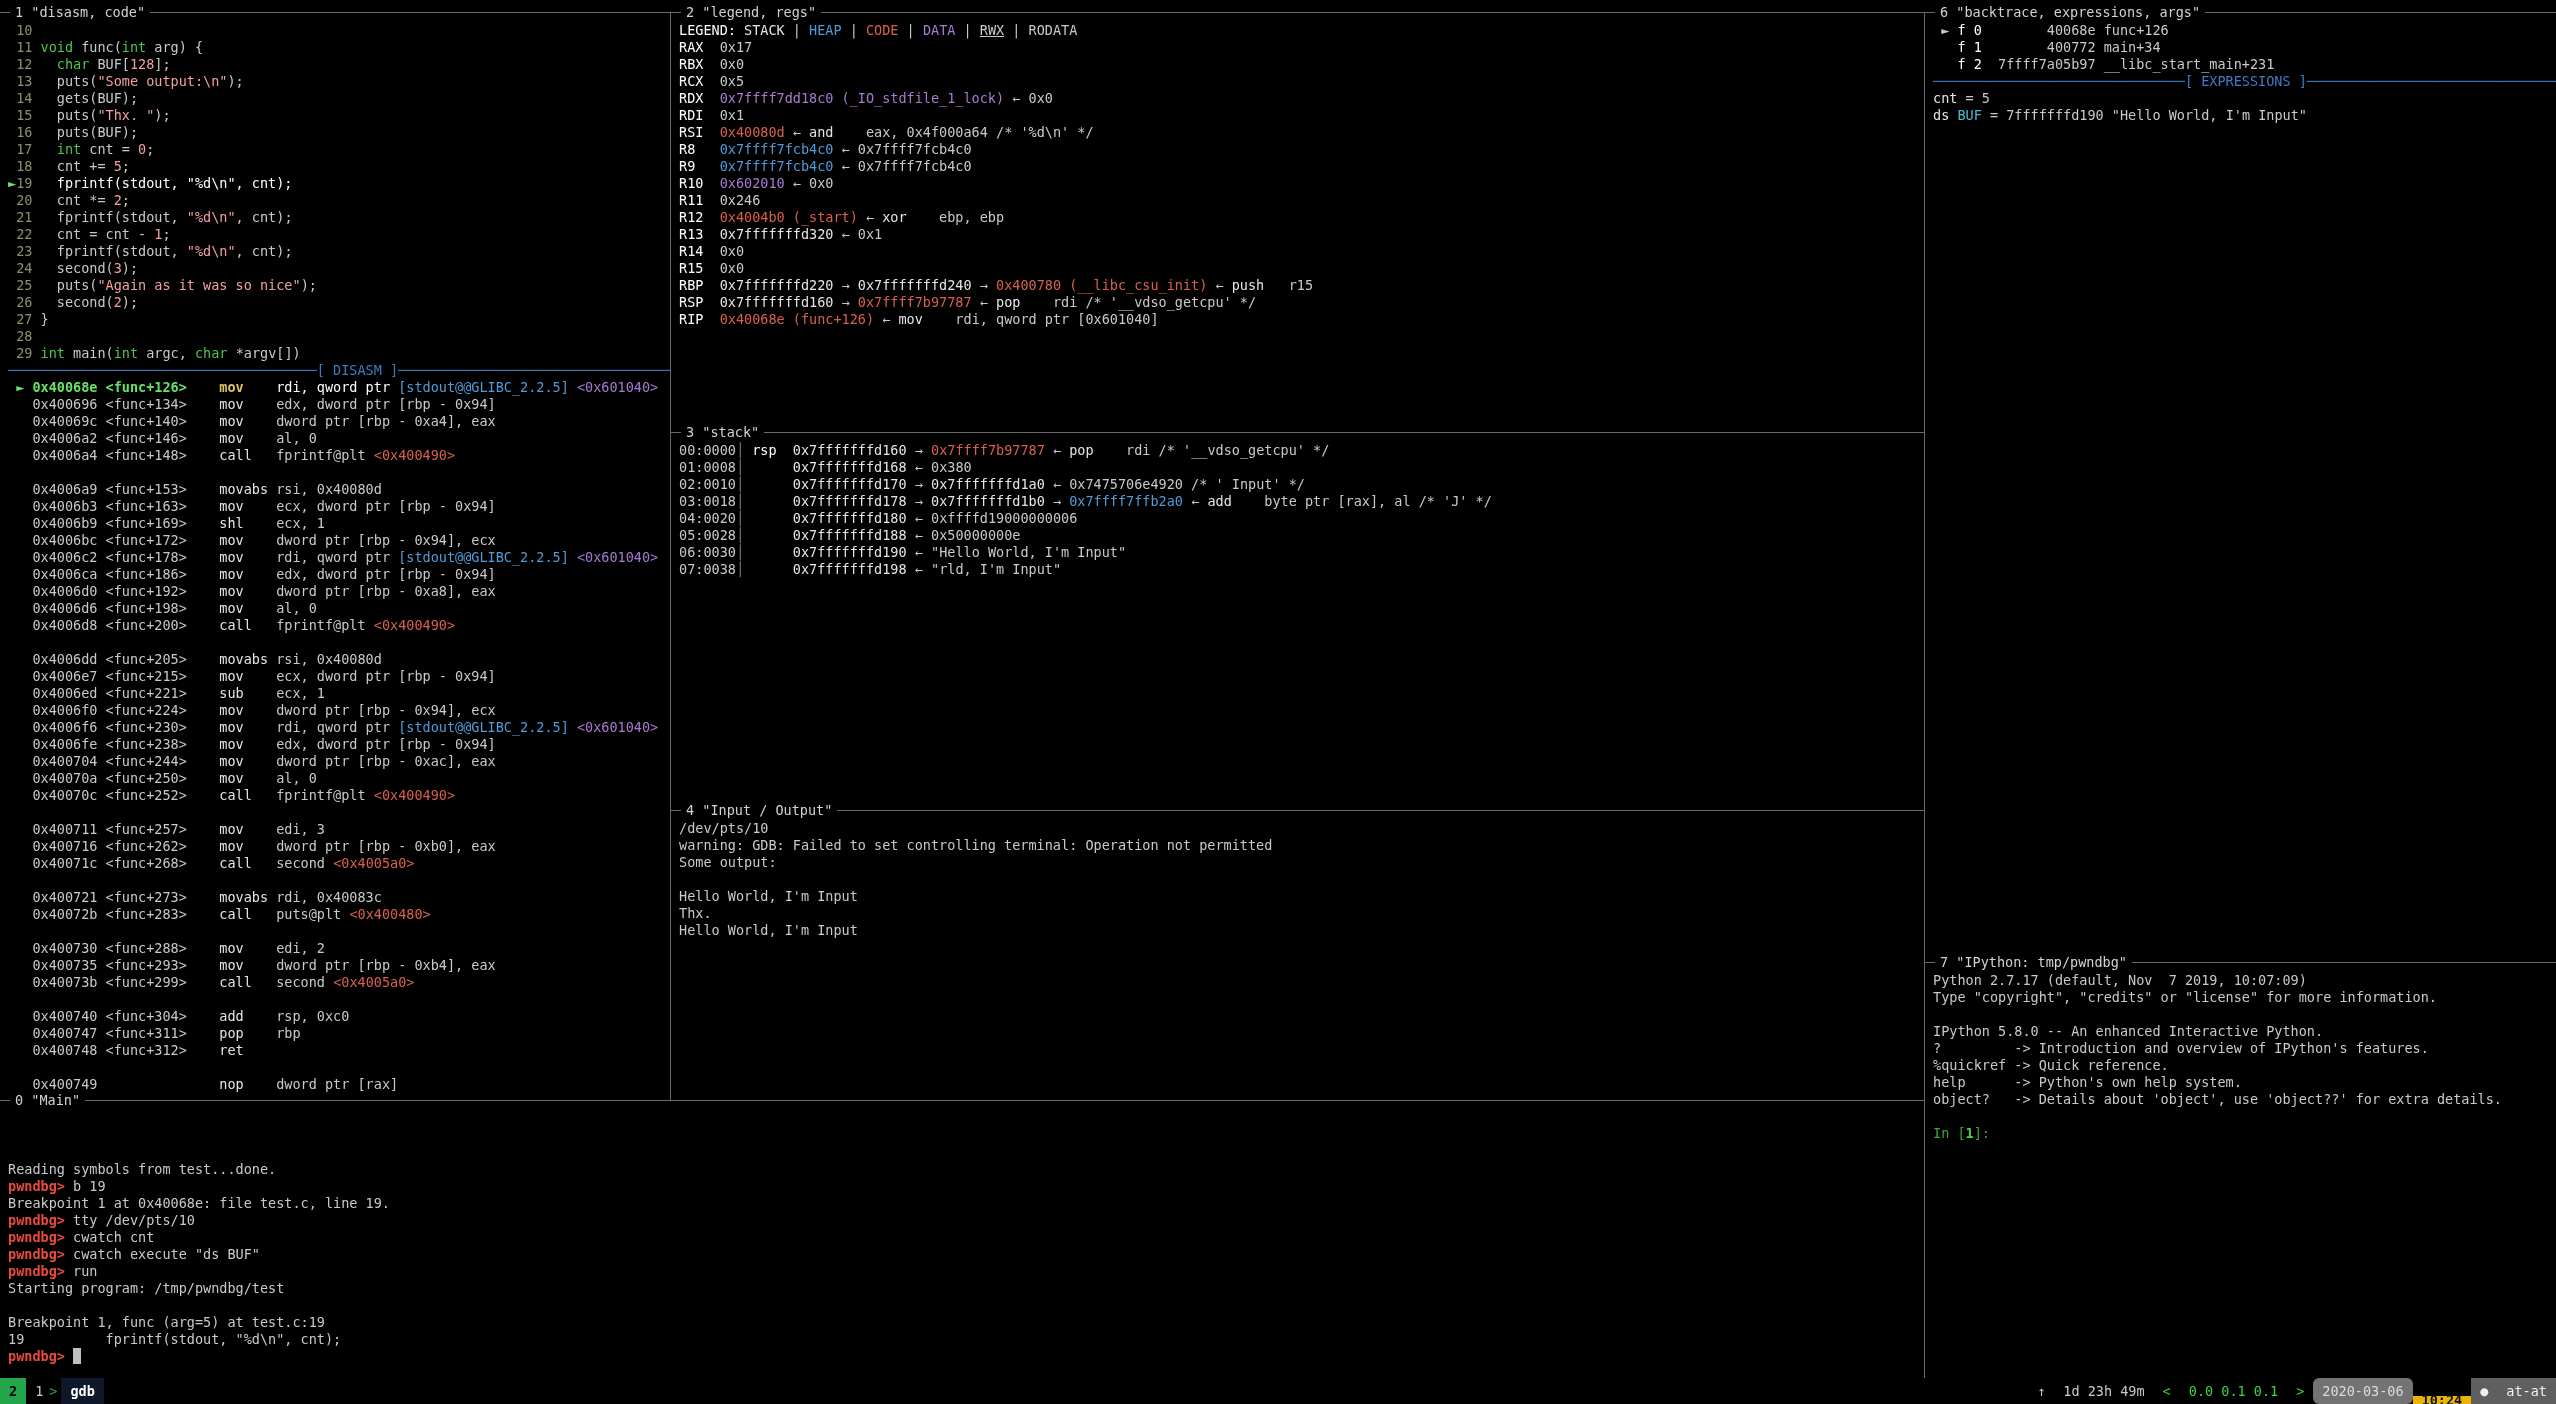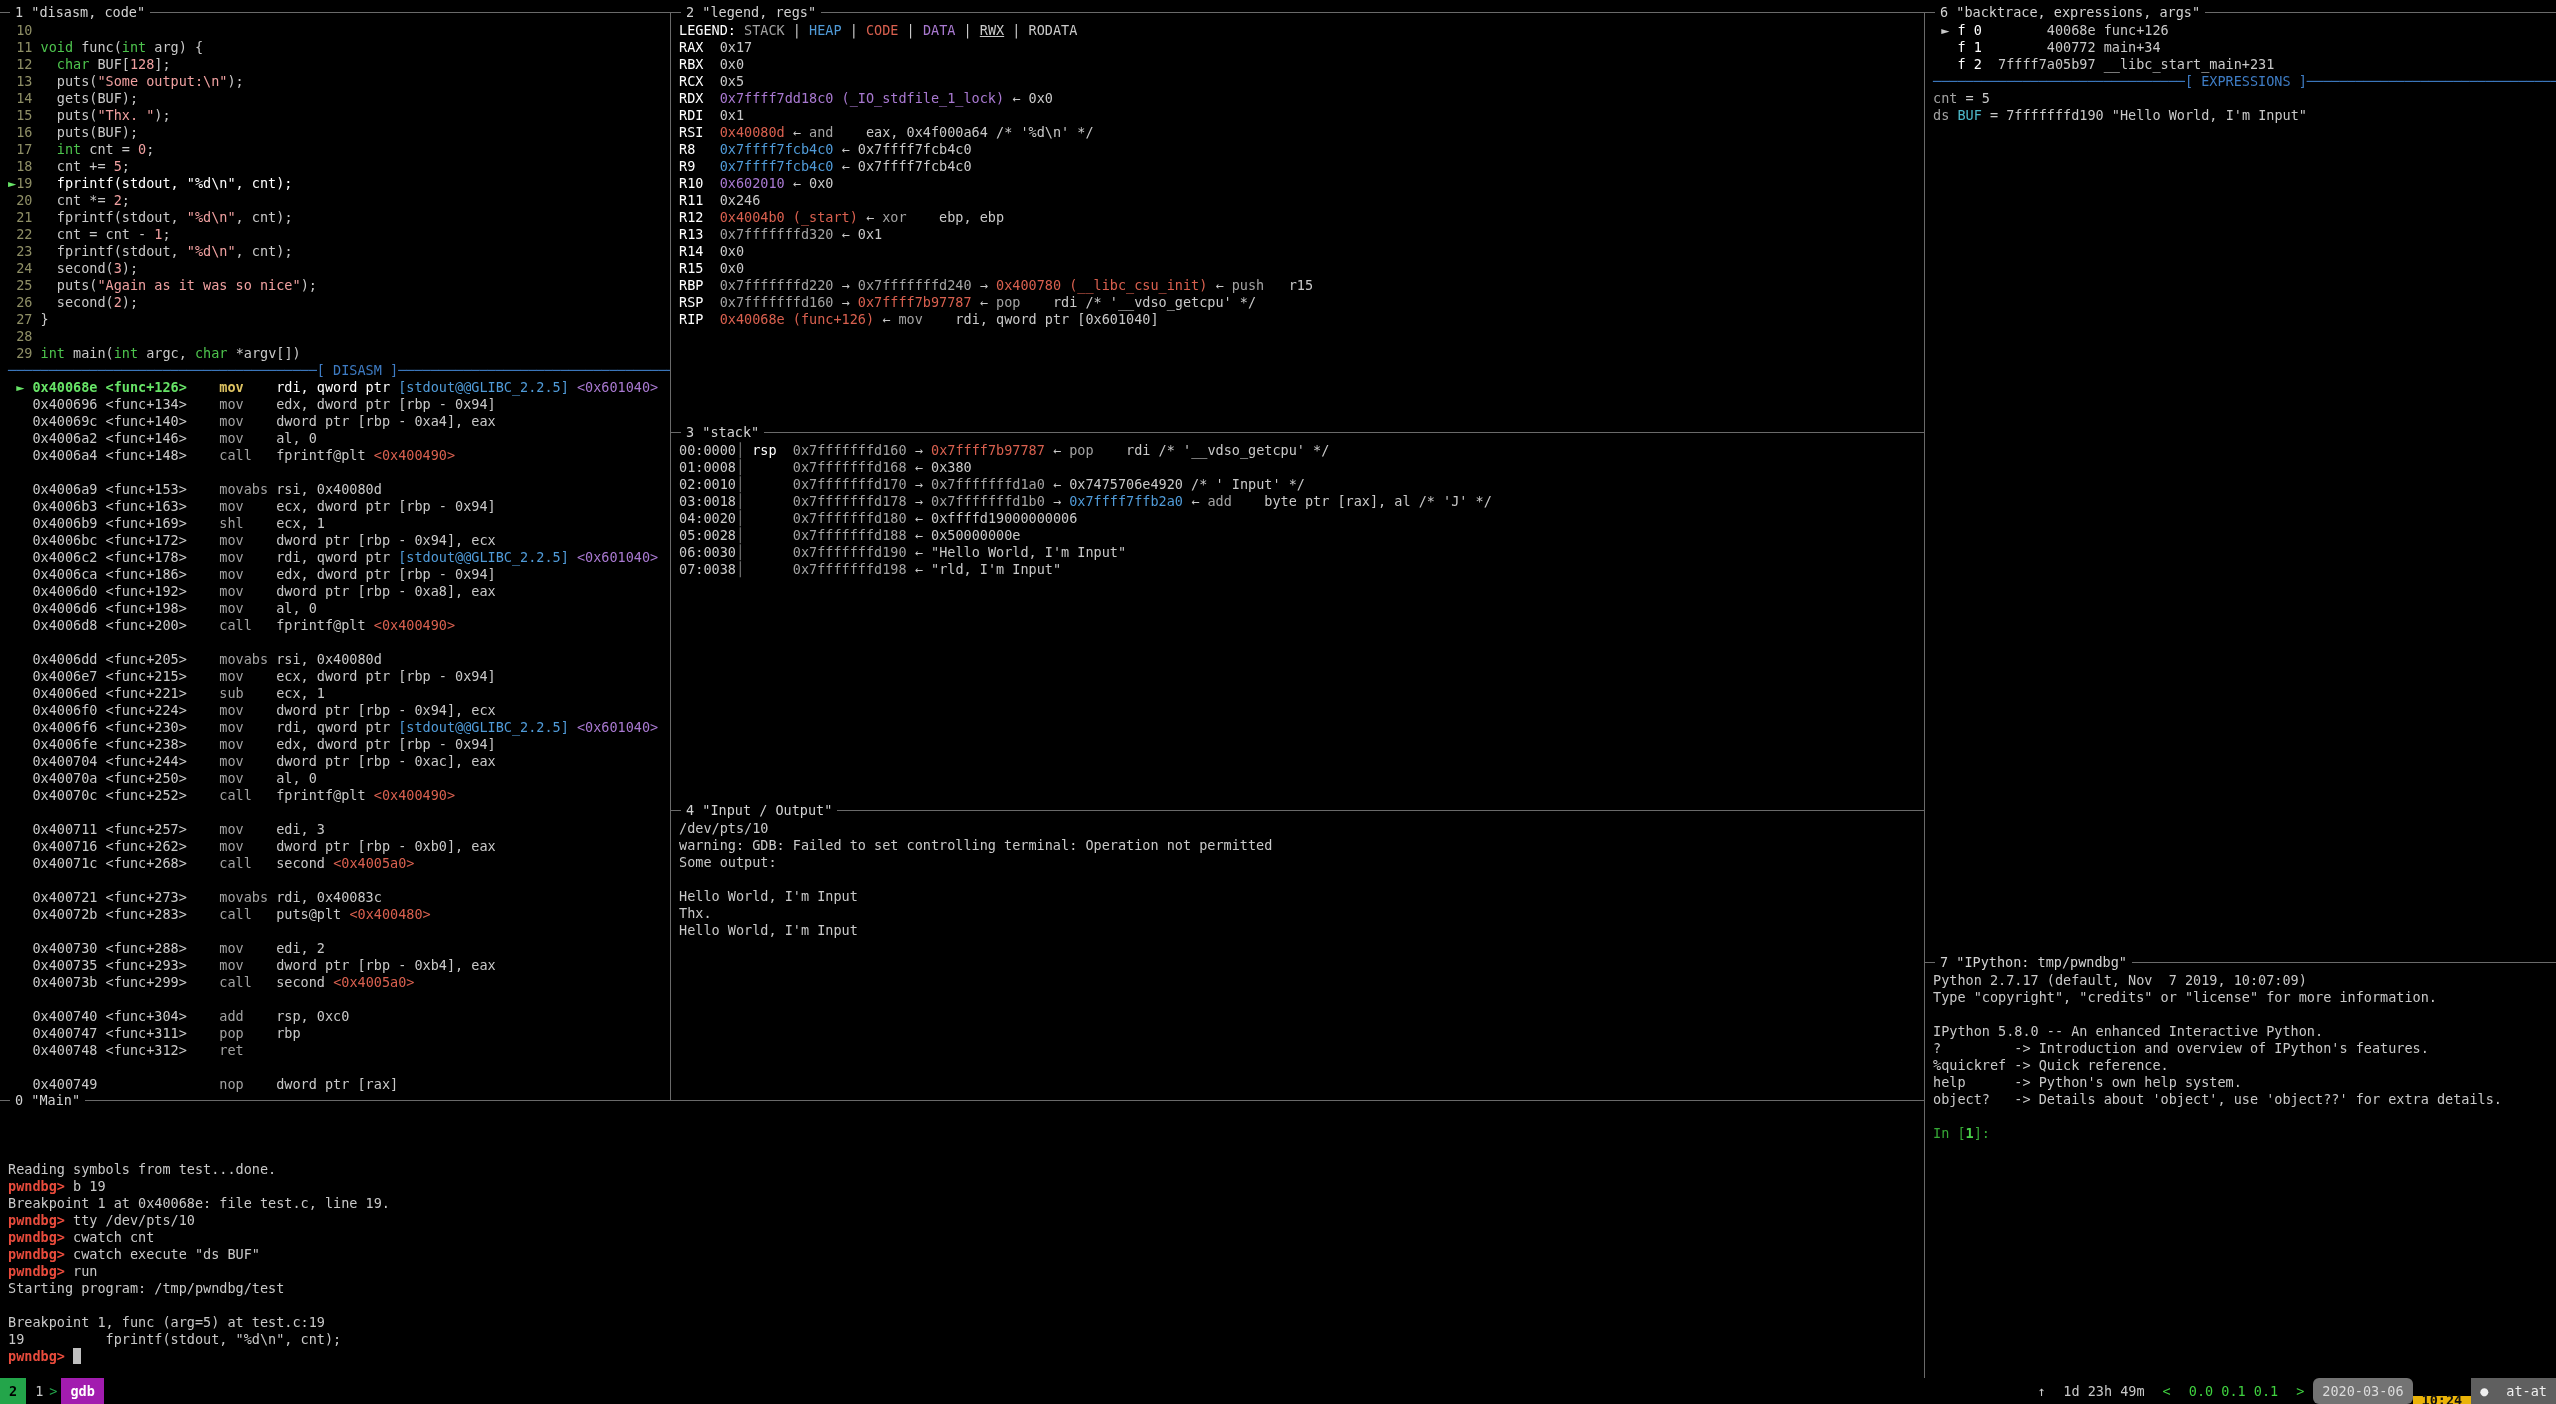--- a/index.html
+++ b/index.html
@@ -22,21 +22,21 @@
   .tl { white-space:pre; min-height:17px; }
 
   
   .w    { color:#c9c9c9; }
   .b    { color:#ffffff; font-weight:normal; }
   .dim  { color:#7d7d7d; }
   .red  { color:#d9604f; }
   .prm  { color:#e84b3c; font-weight:bold; }
   .grn  { color:#4dc44d; }
   .bgrn { color:#67e467; font-weight:bold; }
-  .yel  { color:#a3a3a3;margin-top:39px; }
+  .yel  { color:#e5e5e5;margin-top:39px; }
   .byel { color:#ddc261; font-weight:bold; }
   .blu  { color:#509bd8; }
   .pur  { color:#a979d1;margin-top:48px; }
   .cyn  { color:#4db8c8; }
   .pnk  { color:#f0a0a0; }
   .lnr  { color:#8f8f66; }
   .ctx  { color:#3e7cc4; }
   .rwx  { color:#c9c9c9; text-decoration:underline; }
   .ipy  { color:#36a936; }
   .bipy { color:#4ad44a; font-weight:bold; }
@@ -44,21 +44,21 @@
 
   
   .statusbar {
     position:absolute; left:0; top:1378px; width:2556px; height:26px;
     background:#000; display:flex; align-items:stretch; z-index:4;
   }
   .sb-seg { display:flex; align-items:center; padding:0 9px; white-space:pre; }
   .sb-session { background:#23a54a; color:#000; font-weight:bold; }
   .sb-winidx  { color:#c9c9c9; padding-right:2px; }
   .sb-chevron { color:#23a54a; padding:0 4px; }
-  .sb-window  { background:#a21caf; color:#fff; font-weight:bold; }
+  .sb-window  { background:#0f172a; color:#fff; font-weight:bold; }
   .sb-right   { margin-left:auto; display:flex; align-items:stretch; }
   .sb-uptime  { color:#c9c9c9; }
   .sb-load    { color:#3fd23f; }
   .sb-date    { background:#737373; color:#dcdcdc;border-radius:6px; }
   .sb-time    { background:#eab308; color:#111; font-weight:bold;margin-top:18px; }
   .sb-host    { background:#5f5f5f; color:#f0f0f0; }
 </style>
 </head>
 <body>
 

